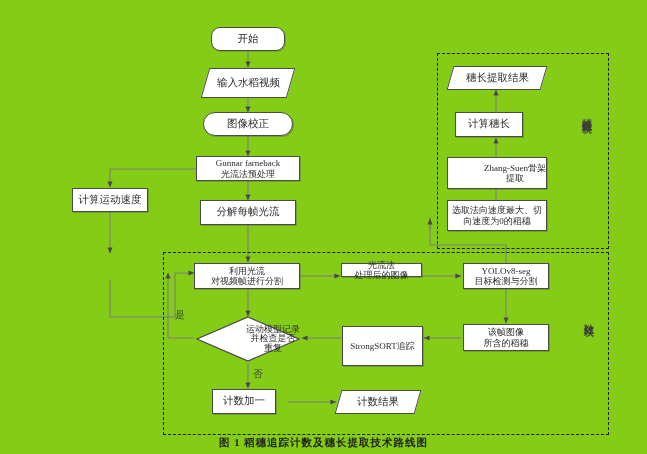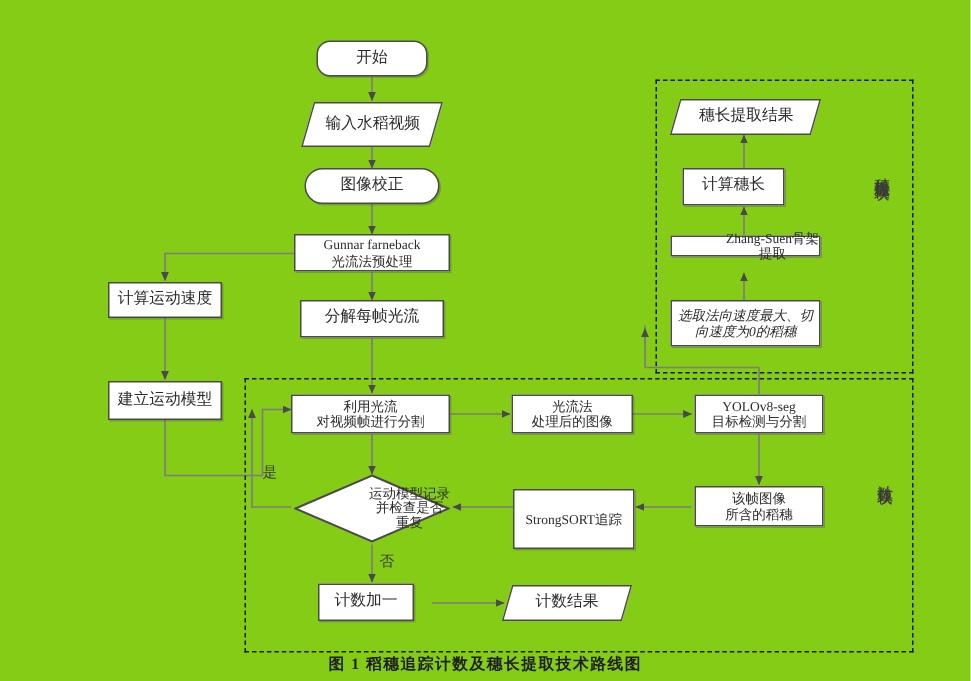--- a/index.html
+++ b/index.html
@@ -175,26 +175,25 @@
 
   <div class="node proc t11" style="left:203px; top:112px; width:90px; height:24px;border-radius:12px;">图像校正</div>
 
   <div class="node proc t9" style="left:196px; top:156px; width:104px; height:25px;">Gunnar farneback
 光流法预处理</div>
 
   <div class="node proc t11" style="left:200px; top:200px; width:96px; height:25px;">分解每帧光流</div>
 
   <div class="node proc t11" style="left:72px; top:188px; width:76px; height:24px;">计算运动速度</div>
 
-  <div class="node proc t11" style="left:72px; top:254px; width:76px; height:26px;">建立运动模型</div>
 
   <div class="node proc t9" style="left:194px; top:263px; width:106px; height:26px;">利用光流
 对视频帧进行分割</div>
 
-  <div class="node proc t9" style="left:341px; top:263px; width:81px; height:26px;">光流法
+  <div class="node proc t9" style="left:341px; top:263px; width:81px; height:14px;">光流法
 处理后的图像</div>
 
   <div class="node proc t9" style="left:463px; top:263px; width:86px; height:26px;">YOLOv8-seg
 目标检测与分割</div>
 
   <div class="node proc t9" style="left:463px; top:324px; width:86px; height:27px;">该帧图像
 所含的稻穗</div>
 
   <div class="node proc t9" style="left:342px; top:326px; width:81px; height:40px;">StrongSORT追踪</div>
 
@@ -209,24 +208,24 @@
 
   <div class="node proc t11" style="left:212px; top:389px; width:64px; height:25px;">计数加一</div>
 
   <div class="node io t11" style="left:338px; top:390px; width:80px; height:24px;">
     <span>计数结果</span>
   </div>
 
   <div class="edge-label t10" style="left:175px; top:309px;">是</div>
   <div class="edge-label t10" style="left:253px; top:368px;">否</div>
 
-  <div class="node proc t9" style="left:447px; top:200px; width:100px; height:31px;font-style:italic;">选取法向速度最大、切
+  <div class="node proc t9" style="left:447px; top:200px; width:100px; height:31px;">选取法向速度最大、切
 向速度为0的稻穗</div>
 
-  <div class="node proc t9" style="left:447px; top:157px; width:100px; height:14px;padding-left:36px;">Zhang-Suen骨架提取</div>
+  <div class="node proc t9" style="left:447px; top:157px; width:100px; height:32px;padding-left:36px;">Zhang-Suen骨架提取</div>
 
   <div class="node proc t11" style="left:455px; top:112px; width:68px; height:25px;">计算穗长</div>
 
   <div class="node io t11" style="left:450px; top:66px; width:94px; height:24px;">
     <span>穗长提取结果</span>
   </div>
 
   <div class="caption t11" style="top:436px;">图 1   稻穗追踪计数及穗长提取技术路线图</div>
 
 </div>

